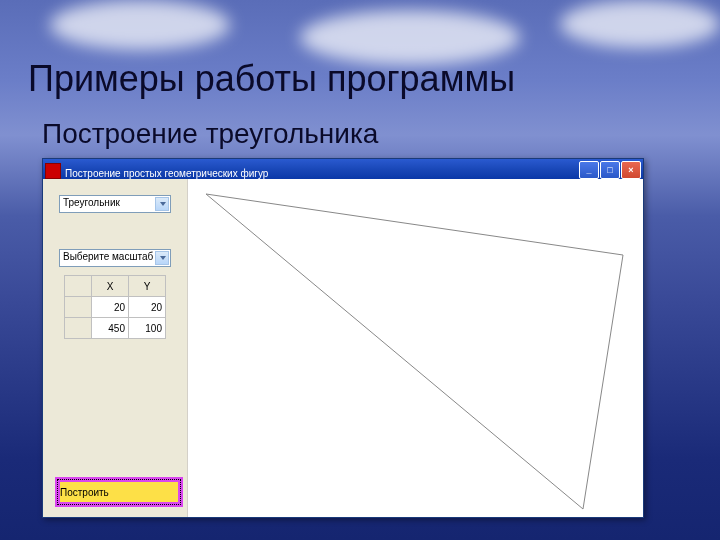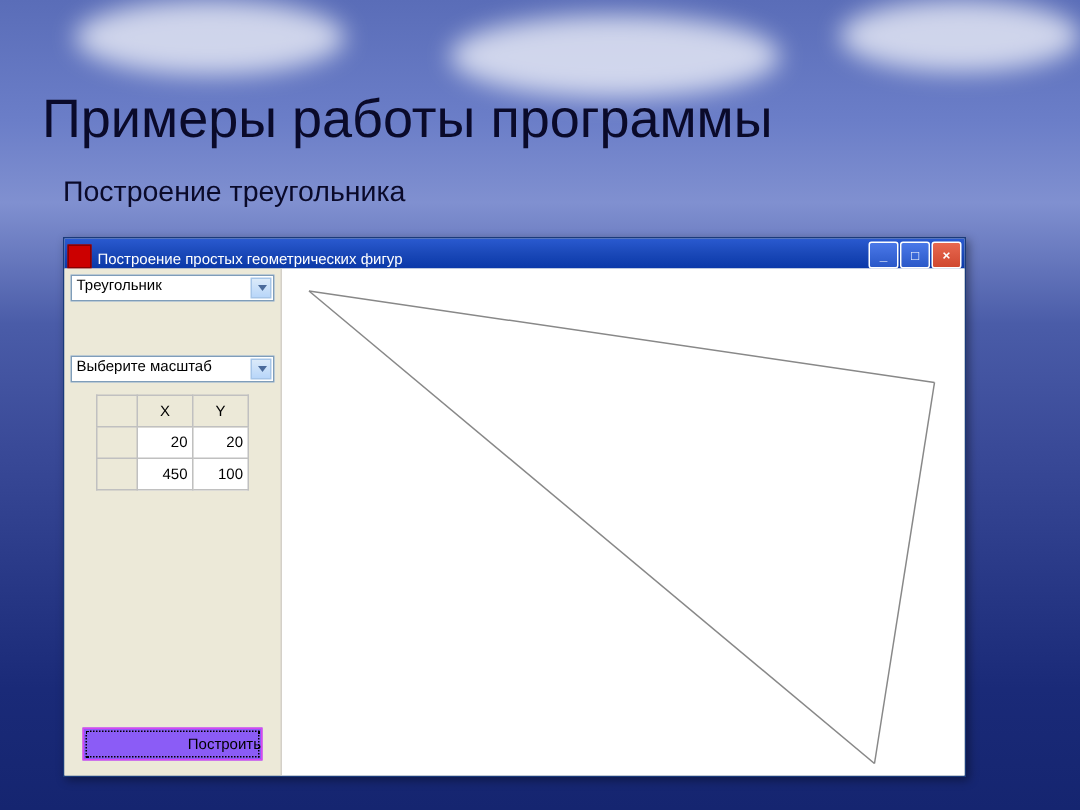--- a/index.html
+++ b/index.html
@@ -1,38 +1,38 @@
 <!DOCTYPE html>
 <html><head>
 <meta charset="utf-8">
 <style>
 html,body{margin:0;padding:0;width:720px;height:540px;font-family:Tahoma,Arial,sans-serif;overflow:hidden}
 body{background:linear-gradient(to bottom,#5a6db8 0%,#6b7ec8 15%,#8090d0 25%,#4a5ca8 40%,#3a4a98 55%,#2a3a88 70%,#1a2a78 85%,#152570 100%);position:relative}
 .cloud{position:absolute;background:rgba(255,255,255,0.7);border-radius:50%;filter:blur(8px)}
 .slide-title{position:absolute;top:58px;left:28px;font-size:36px;color:#0a0a2a;font-family:Arial,sans-serif;font-weight:normal}
-.slide-subtitle{position:absolute;top:118px;left:42px;font-size:19px;color:#0a0a2a;font-family:Arial,sans-serif}
+.slide-subtitle{position:absolute;top:118px;left:42px;font-size:28px;color:#0a0a2a;font-family:Arial,sans-serif}
 .window{position:absolute;top:158px;left:42px;width:600px;height:358px;background:#ece9d8;border:1px solid #1a3a7a;box-shadow:2px 2px 6px rgba(0,0,0,0.4)}
 .titlebar{height:20px;background:linear-gradient(to bottom,#2a5ad0 0%,#1a48b8 50%,#0a38a8 100%);display:flex;align-items:flex-end;padding:0 2px;position:relative}
 .app-icon{width:14px;height:14px;background:#c00;border:1px solid #800;margin-right:4px}
 .titlebar-text{color:#fff;font-size:10px;white-space:nowrap;flex:1;overflow:hidden}
 .win-buttons{display:flex;gap:1px}
 .win-btn{width:18px;height:16px;background:linear-gradient(to bottom,#4a78e8,#2a58c8);border:1px solid #fff;border-radius:2px;display:flex;align-items:center;justify-content:center;color:#fff;font-size:9px;font-weight:bold;cursor:pointer}
 .win-btn.close{background:linear-gradient(to bottom,#e86850,#d04830)}
 .client{display:flex;height:calc(100% - 20px)}
-.sidebar{width:145px;background:#ece9d8;padding:4px;box-sizing:border-box;position:relative;border-right:1px solid #d4d0c8}
+.sidebar{width:145px;background:#ece9d8;padding:16px;box-sizing:border-box;position:relative;border-right:1px solid #d4d0c8}
 .combo{width:100%;height:18px;background:#fff;border:1px solid #7f9db9;font-size:10px;padding:1px 14px 1px 3px;box-sizing:border-box;position:relative;margin-bottom:4px}
 .combo::after{content:"";position:absolute;right:1px;top:1px;width:14px;height:14px;background:linear-gradient(to bottom,#dbeaf9,#b8d6f9);border:1px solid #a6c5e8;box-sizing:border-box}
 .combo::before{content:"";position:absolute;right:4px;top:6px;border-left:3px solid transparent;border-right:3px solid transparent;border-top:4px solid #4a6a9a;z-index:1}
 .combo2{margin-top:36px}
 .table{margin:8px auto 0 auto;border-collapse:collapse;font-size:10px}
 .table td,.table th{border:1px solid #c0c0c0;width:30px;height:18px;padding:1px 3px;background:#fff;text-align:right;font-weight:normal}
 .table .rowhdr{width:20px;background:#ece9d8}
 .table th{background:#ece9d8;text-align:center}
 .table td.sel{background:#316ac5;color:#fff}
-.build-btn{position:absolute;bottom:10px;left:12px;width:118px;height:20px;background:#8b5cf6;border:1px solid #d946ef;font-size:10px;display:flex;align-items:center;justify-content:flex-end;cursor:pointer;outline:1px dotted #000;outline-offset:-3px}
+.build-btn{position:absolute;bottom:10px;left:12px;width:118px;height:20px;background:#fde047;border:5px solid #d946ef;font-size:10px;display:flex;align-items:center;justify-content:flex-start;cursor:pointer;outline:1px dotted #000;outline-offset:-3px}
 .canvas{flex:1;background:#fff;position:relative}
 .triangle{position:absolute;top:0;left:0;width:100%;height:100%}
 .triangle line{stroke:#888;stroke-width:1}
 </style>
 </head>
 <body>
 
 <div class="cloud" style="top:0;left:50px;width:180px;height:50px"></div>
 <div class="cloud" style="top:10px;left:300px;width:220px;height:55px"></div>
 <div class="cloud" style="top:0;left:560px;width:160px;height:48px"></div>

